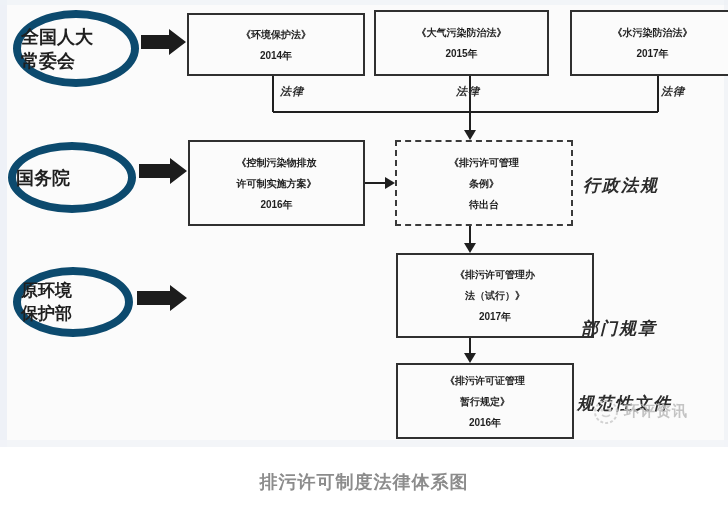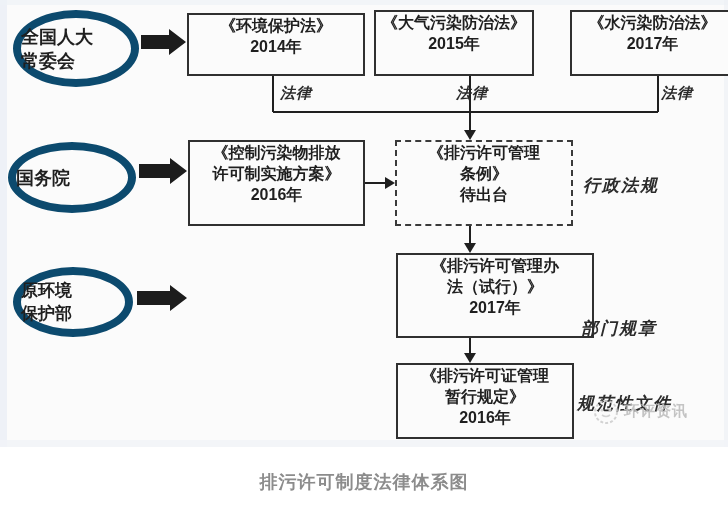--- a/index.html
+++ b/index.html
@@ -26,33 +26,33 @@
   .ellipse {
     position: absolute;
     border: 8px solid #0c4a6e; border-radius: 50%;
     background: #fbfbfb;
     display: flex; flex-direction: column; align-items: flex-start; justify-content: center;
     font-weight: 700; font-size: 18px; line-height: 24px; text-align: center;
   }
   .box {
     position: absolute;
     border: 2px solid #303030; background: #fbfbfb;
-    display: flex; flex-direction: column; align-items: center; 
-    font-weight: 700; font-size: 16px; line-height: 21px; text-align: center;
+    display: flex; flex-direction: column; align-items: center; justify-content: center;
+    font-weight: 700; font-size: 10px; line-height: 21px; text-align: center;
   }
   .box.dashed { border: 2px dashed #3a3a3a; }
 
   .cat-label {
     position: absolute;
     font-family: "Liberation Serif", "DejaVu Serif", serif;
     font-style: italic; font-weight: 700;
     font-size: 17px; color: #2b2b2b; letter-spacing: 2px;
     white-space: nowrap;
   }
-  .cat-label.small { font-size: 15px; letter-spacing: 1px; }
+  .cat-label.small { font-size: 11px; letter-spacing: 1px; }
 
   .watermark {
     position: absolute; left: 592px; top: 396px;
     display: flex; align-items: center; gap: 4px;
     color: #bfbfbf; font-size: 15px; letter-spacing: 1px;
     opacity: .9; white-space: nowrap; font-weight: bold;
   }
 
   .caption {
     position: absolute; left: 0; top: 470px; width: 728px;
@@ -101,21 +101,21 @@
   </div>
   <div class="ellipse" style="left:13px; top:267px; width:120px; height:70px; font-size:17px; line-height:23px;">
     <div>原环境</div>
     <div>保护部</div>
   </div>
 
   <div class="box" style="left:187px; top:13px; width:178px; height:63px;">
     <div>《环境保护法》</div>
     <div>2014年</div>
   </div>
-  <div class="box" style="left:374px; top:10px; width:160px; height:66px;">
+  <div class="box" style="left:374px; top:10px; width:175px; height:66px;">
     <div>《大气污染防治法》</div>
     <div>2015年</div>
   </div>
   <div class="box" style="left:570px; top:10px; width:165px; height:66px;">
     <div>《水污染防治法》</div>
     <div>2017年</div>
   </div>
 
   <div class="box" style="left:188px; top:140px; width:177px; height:86px;">
     <div>《控制污染物排放</div>

